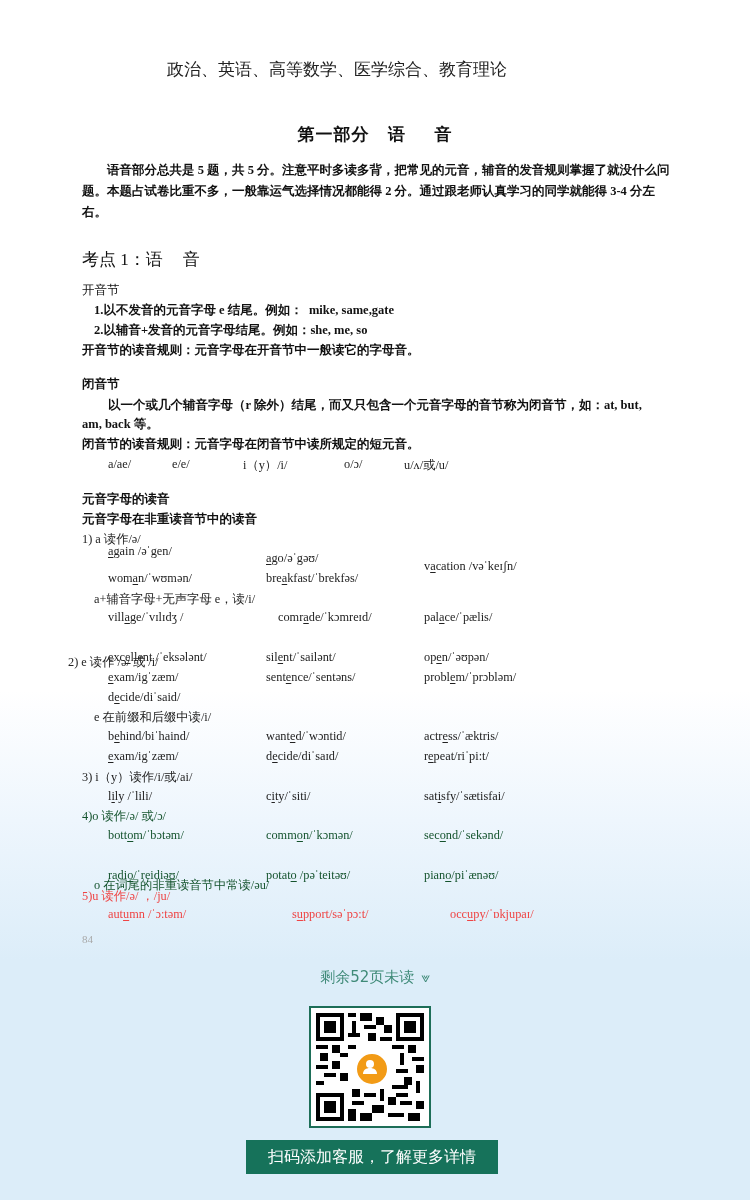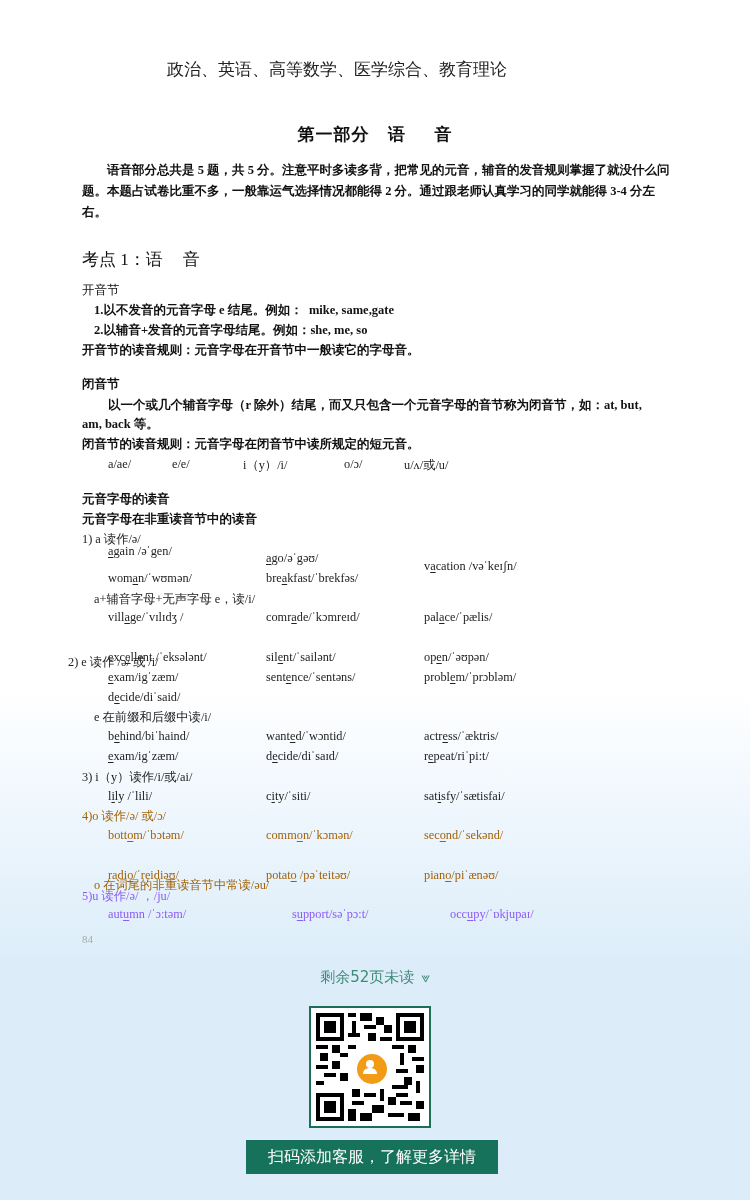--- a/index.html
+++ b/index.html
@@ -13,22 +13,22 @@
   .header-subjects { left:167px; top:58px; font-size:17px; color:#222; }
   .part-title { left:0; width:750px; text-align:center; top:123px; font-size:17px; font-weight:bold; letter-spacing:1px; }
   .part-title .sp { display:inline-block; width:18px; }
   .intro { left:82px; width:590px; top:160px; font-size:12.5px; font-weight:bold; line-height:21px; white-space:normal; text-indent:25px; }
   .kd-title { left:82px; top:248px; font-size:17px; }
   .t { font-size:12.5px; }
   .b { font-weight:bold; }
   .row { position:absolute; font-size:12.3px; white-space:nowrap; color:#222; }
   .c1 { left:108px; } .c2 { left:266px; } .c3 { left:424px; }
   u { text-decoration:underline; text-underline-offset:2px; }
-  .fade1 { color:#a16207; }
-  .fade2 { color:#8b5cf6; }
+  .fade1 { color:#14532d; }
+  .fade2 { color:#ef4444; }
   .page-num { left:82px; top:933px; font-size:11px; color:#a8a8a8; }
   .more { left:0; width:750px; text-align:center; top:968px; font-size:15px; color:#3f8a78; font-family:"DejaVu Sans", sans-serif; }
   .more .chev { display:inline-block; margin-left:8px; font-size:13px; transform:scaleX(1.2); }
   .qr-box { left:309px; top:1006px; width:122px; height:122px; border:2px solid #1d6e58; background:#fff; box-sizing:border-box; }
   .qr-svg { position:absolute; left:5px; top:5px; }
   .qr-avatar { position:absolute; left:44px; top:44px; width:30px; height:30px; border-radius:50%; background:#f29b16; border:2px solid #fff; }
   .cta { left:246px; top:1140px; width:252px; height:34px; background:#16725a; color:#fff; font-size:16px; line-height:34px; text-align:center; font-family:"DejaVu Sans", sans-serif; }
 </style>
 </head>
 <body>
@@ -77,21 +77,21 @@
 
 <div class="row" style="left:82px;top:531px">1) a 读作/ə/</div>
 <div id="rows-container">
     <div class="row c1" style="top: 544px;"><span></span><u>a</u><span>gain /əˈgen/</span></div>
     <div class="row c2" style="top: 551px;"><span></span><u>a</u><span>go/əˈgəʊ/</span></div>
     <div class="row c3" style="top: 551px; margin-top: 8px;"><span>v</span><u>a</u><span>cation /vəˈkeɪʃn/</span></div>
     <div class="row c1" style="top: 571px;"><span>wom</span><u>a</u><span>n/ˈwʊmən/</span></div>
     <div class="row c2" style="top: 571px;"><span>bre</span><u>a</u><span>kfast/ˈbrekfəs/</span></div>
     <div class="row" style="left: 94px; top: 591px;">a+辅音字母+无声字母 e，读/i/</div>
     <div class="row c1" style="top: 610px;"><span>vill</span><u>a</u><span>ge/ˈvɪlɪdʒ /</span></div>
-    <div class="row c2" style="top: 610px;"><span>comr</span><u>a</u><span>de/ˈkɔmreɪd/</span></div>
+    <div class="row c2" style="top: 610px; margin-left: 12px;"><span>comr</span><u>a</u><span>de/ˈkɔmreɪd/</span></div>
     <div class="row c3" style="top: 610px;"><span>pal</span><u>a</u><span>ce/ˈpælis/</span></div>
     <div class="row" style="left: 68px; top: 630px; margin-top: 24px;">2) e 读作  /ə/  或  /i/</div>
     <div class="row c1" style="top: 650px;"><span>exc</span><u>e</u><span>llent /ˈeksələnt/</span></div>
     <div class="row c2" style="top: 650px;"><span>sil</span><u>e</u><span>nt/ˈsailənt/</span></div>
     <div class="row c3" style="top: 650px;"><span>op</span><u>e</u><span>n/ˈəʊpən/</span></div>
     <div class="row c1" style="top: 670px;"><span></span><u>e</u><span>xam/igˈzæm/</span></div>
     <div class="row c2" style="top: 670px;"><span>sent</span><u>e</u><span>nce/ˈsentəns/</span></div>
     <div class="row c3" style="top: 670px;"><span>probl</span><u>e</u><span>m/ˈprɔbləm/</span></div>
     <div class="row c1" style="top: 690px;"><span>d</span><u>e</u><span>cide/diˈsaid/</span></div>
     <div class="row" style="left: 94px; top: 709px;">e 在前缀和后缀中读/i/</div>

